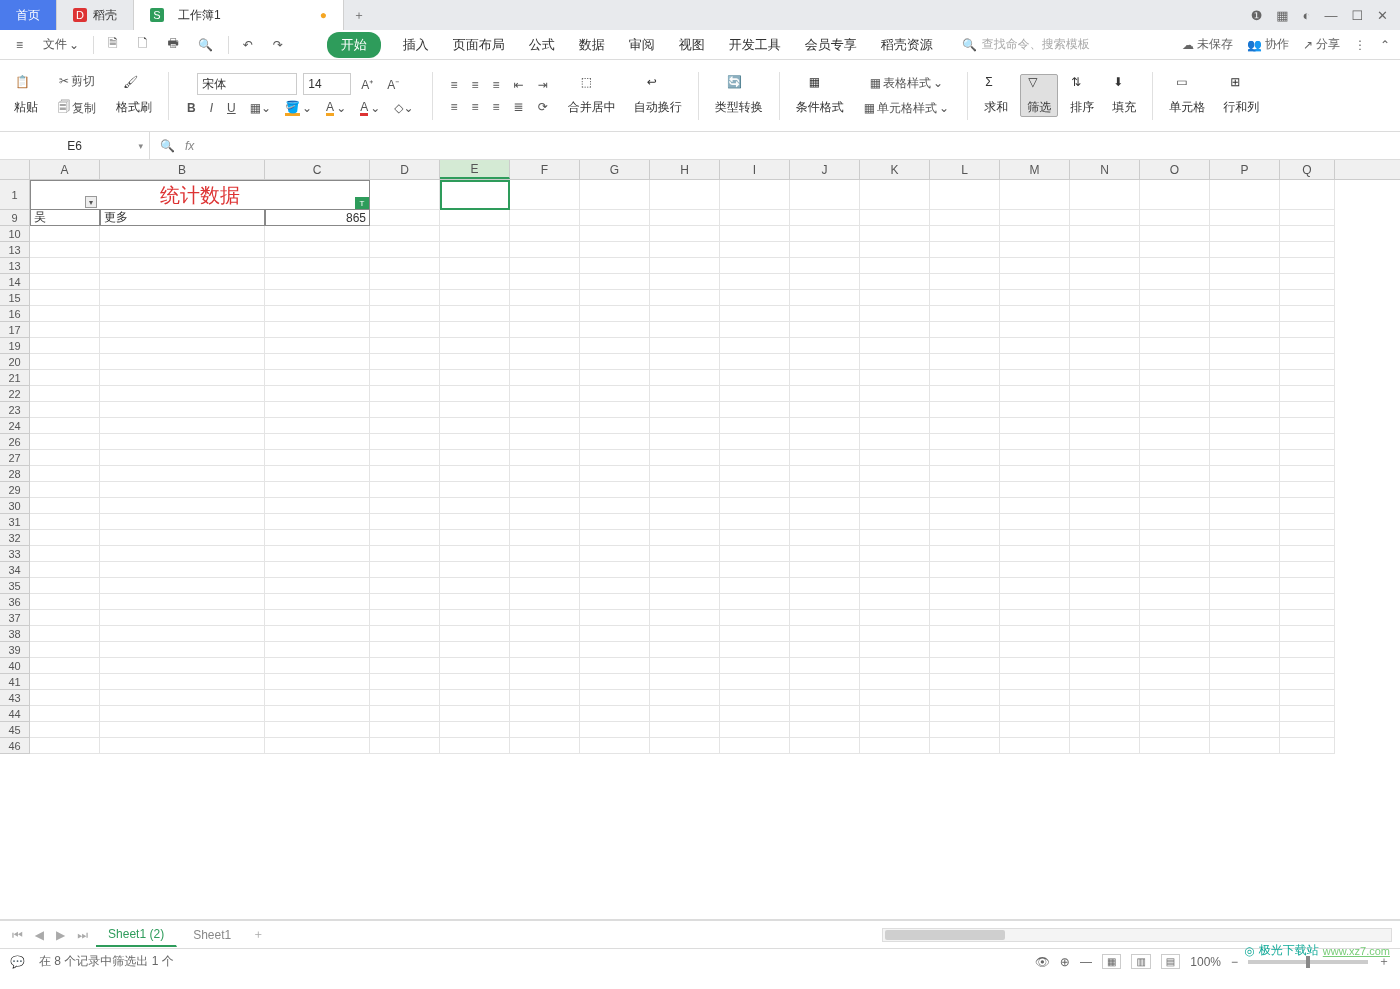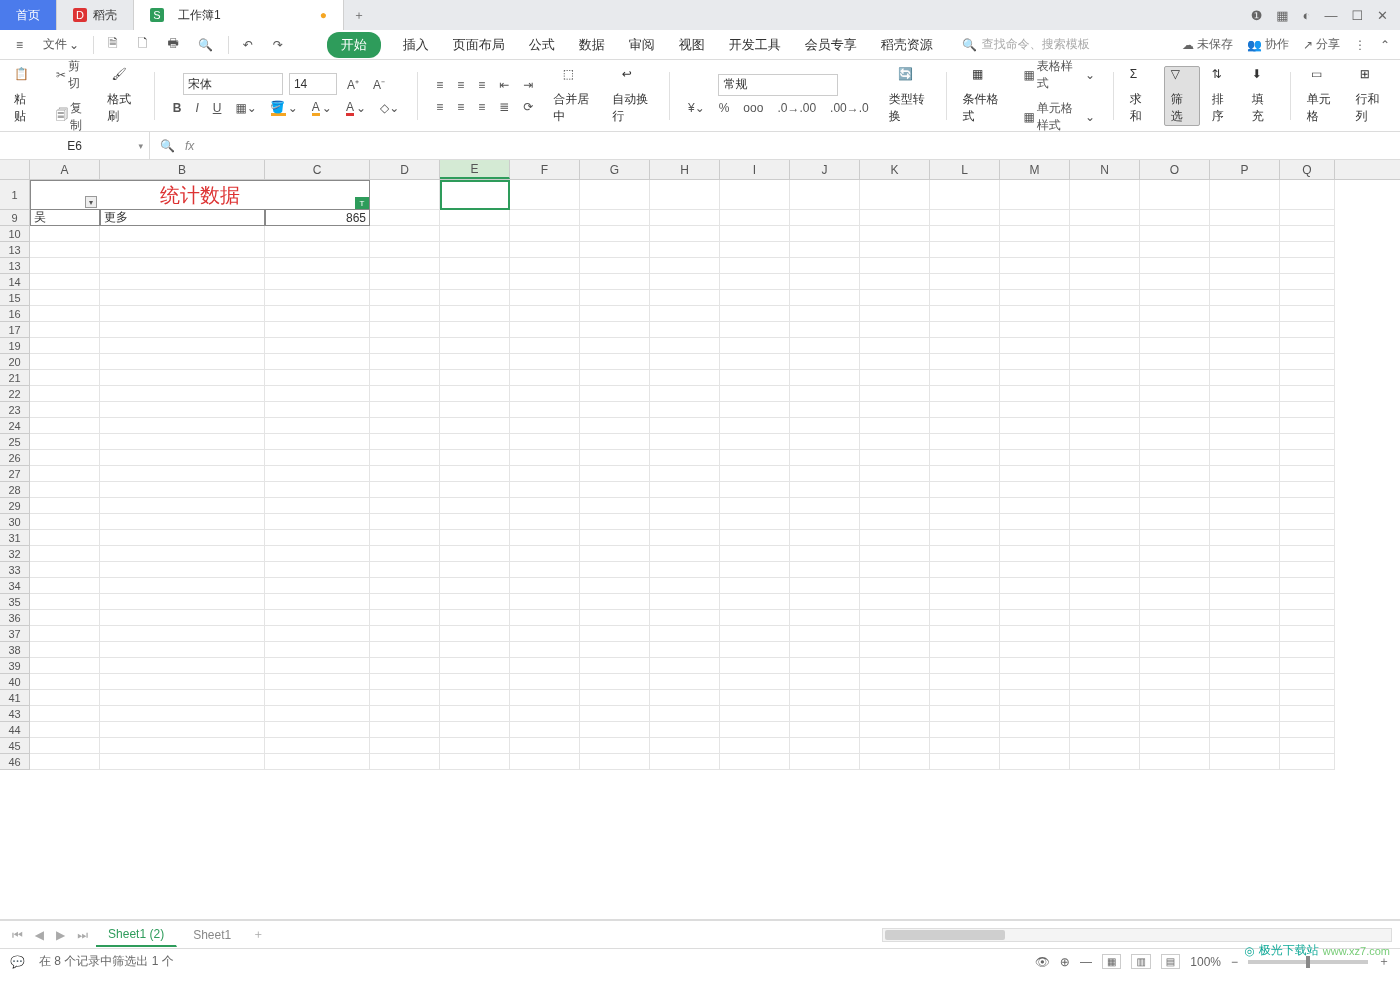--- a/index.html
+++ b/index.html
@@ -73,21 +73,21 @@
 .hscroll .thumb { position:absolute; left:2px; top:1px; width:120px; height:10px; background:#cfcfcf; border-radius:2px; }
 
 
 .statusbar { height:26px; display:flex; align-items:center; padding:0 10px; gap:14px; font-size:12px; color:#666; border-top:1px solid #dcdcdc; }
 .statusbar .right { margin-left:auto; display:flex; align-items:center; gap:10px; }
 .viewbtn { border:1px solid #ccc; padding:1px 4px; cursor:pointer; font-size:10px; }
 .zoomslider { width:120px; height:4px; background:#ccc; position:relative; }
 .zoomslider .zthumb { position:absolute; left:58px; top:-4px; width:4px; height:12px; background:#888; }
 
 .watermark { position:absolute; right:10px; bottom:30px; font-size:12px; color:#1a9; pointer-events:none; display:flex; align-items:center; gap:4px;}
-.watermark .url { color:#7c7; font-size:11px; }
+.watermark .url { color:#7c7; font-size:11px;text-decoration:underline; }
 </style>
 </head>
 <body>
 
 <div class="titlebar">
   <div class="tab home">
       <span>首页</span>
     </div>
   <div class="tab docer">
     <span class="ico" style="background:#d33;color:#fff;border-radius:2px;">D</span>
@@ -210,32 +210,20 @@
   <div class="bigbtn">
     <span class="ic">⬚</span>
     <span class="lbl">合并居中</span>
   </div>
   <div class="bigbtn">
     <span class="ic">↩</span>
     <span class="lbl">自动换行</span>
   </div>
   <div class="rsep"></div>
 
-  <div class="rgroup">
-    <div class="numfmt">
-        <span>常规</span>
-      </div>
-    <div class="rrow">
-      <span class="rbtn">¥⌄</span>
-      <span class="rbtn">%</span>
-      <span class="rbtn">ooo</span>
-      <span class="rbtn">.0→.00</span>
-      <span class="rbtn">.00→.0</span>
-    </div>
-  </div>
   <div class="bigbtn">
     <span class="ic">🔄</span>
     <span class="lbl">类型转换</span>
   </div>
   <div class="rsep"></div>
 
   <div class="bigbtn">
     <span class="ic">▦</span>
     <span class="lbl">条件格式</span>
   </div>
@@ -599,40 +587,20 @@
         <div class="cell" style="width: 70px;"></div>
         <div class="cell" style="width: 70px;"></div>
         <div class="cell" style="width: 70px;"></div>
         <div class="cell" style="width: 70px;"></div>
         <div class="cell" style="width: 70px;"></div>
         <div class="cell" style="width: 70px;"></div>
         <div class="cell" style="width: 70px;"></div>
         <div class="cell" style="width: 55px;"></div>
       </div>
       <div class="row">
-        <div class="rh">25</div>
-        <div class="cell" style="width: 70px;"></div>
-        <div class="cell" style="width: 165px;"></div>
-        <div class="cell" style="width: 105px;"></div>
-        <div class="cell" style="width: 70px;"></div>
-        <div class="cell" style="width: 70px;"></div>
-        <div class="cell" style="width: 70px;"></div>
-        <div class="cell" style="width: 70px;"></div>
-        <div class="cell" style="width: 70px;"></div>
-        <div class="cell" style="width: 70px;"></div>
-        <div class="cell" style="width: 70px;"></div>
-        <div class="cell" style="width: 70px;"></div>
-        <div class="cell" style="width: 70px;"></div>
-        <div class="cell" style="width: 70px;"></div>
-        <div class="cell" style="width: 70px;"></div>
-        <div class="cell" style="width: 70px;"></div>
-        <div class="cell" style="width: 70px;"></div>
-        <div class="cell" style="width: 55px;"></div>
-      </div>
-      <div class="row">
         <div class="rh">26</div>
         <div class="cell" style="width: 70px;"></div>
         <div class="cell" style="width: 165px;"></div>
         <div class="cell" style="width: 105px;"></div>
         <div class="cell" style="width: 70px;"></div>
         <div class="cell" style="width: 70px;"></div>
         <div class="cell" style="width: 70px;"></div>
         <div class="cell" style="width: 70px;"></div>
         <div class="cell" style="width: 70px;"></div>
         <div class="cell" style="width: 70px;"></div>

